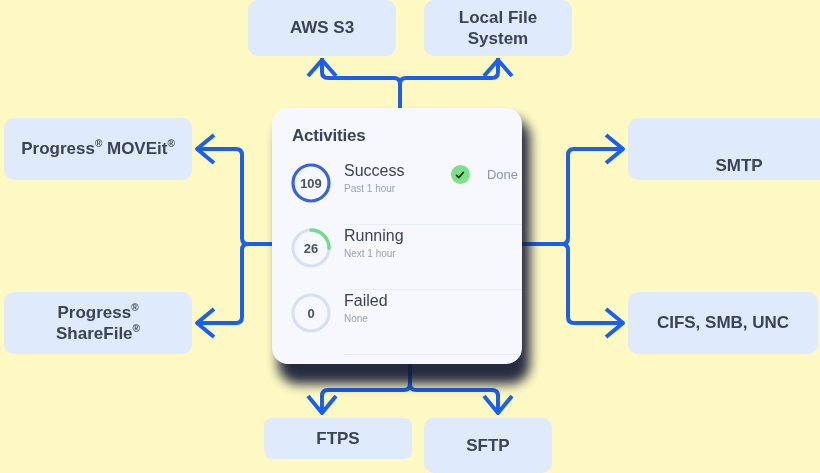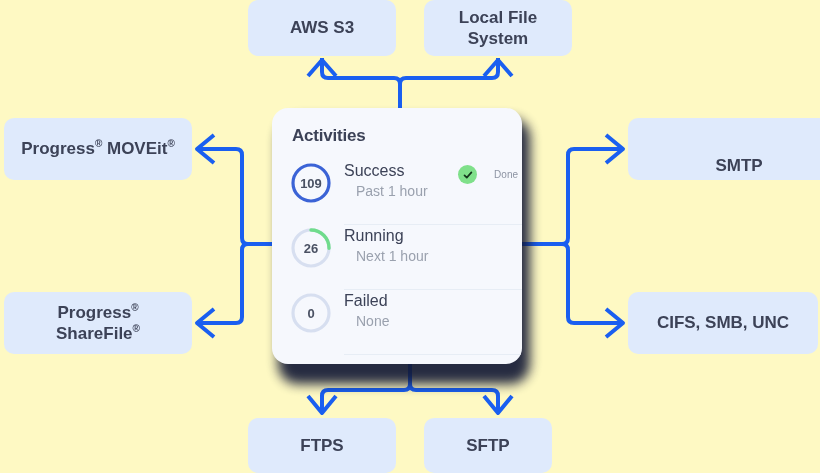--- a/index.html
+++ b/index.html
@@ -50,21 +50,21 @@
     vertical-align: super;
     line-height: 0;
   }
 
   #node-aws        { left: 248px; top:   0px; width: 148px; height: 56px; }
   #node-localfs    { left: 424px; top:   0px; width: 148px; height: 56px; align-items: center; }
   #node-moveit     { left:   4px; top: 118px; width: 188px; height: 62px; }
   #node-sharefile  { left:   4px; top: 292px; width: 188px; height: 62px; }
   #node-smtp       { left: 628px; top: 118px; width: 222px; height: 62px; align-items: flex-end; }
   #node-cifs       { left: 628px; top: 292px; width: 190px; height: 62px; }
-  #node-ftps       { left: 248px; top: 418px; width: 148px; height: 55px; }
+  #node-ftps       { left: 264px; top: 418px; width: 148px; height: 41px; border-radius: 8px; }
   #node-sftp       { left: 424px; top: 418px; width: 128px; height: 55px; }
 
   
   #card-shell {
     position: absolute;
     left: 272px;
     top: 108px;
     width: 256px;
     height: 272px;
   }
@@ -129,42 +129,41 @@
     flex: 1 1 auto;
     min-width: 0;
   }
   .row-title {
     font-size: 16px;
     color: #3c4257;
     line-height: 1.25;
     margin-top: 1px;
   }
   .row-sub {
-    font-size: 14px;
+    font-size: 10px;
     color: #9aa1ae;
     margin-top: 2px;
-    margin-left: 12px;
   }
   .row-status {
     display: flex;
     align-items: center;
     margin-top: 5px;
     flex: 0 0 auto;
   }
   .check-badge {
     width: 19px;
     height: 19px;
     border-radius: 50%;
     background: #7fe08a;
     display: flex;
     align-items: center;
     justify-content: center;
   }
   .status-label {
-    font-size: 10px;
+    font-size: 13px;
     color: #8d94a3;
     margin-left: 17px;
   }
   .row-divider {
     position: absolute;
     left: 54px;
     right: -18px;
     bottom: 0;
     height: 1px;
     background: #e7edf5;

